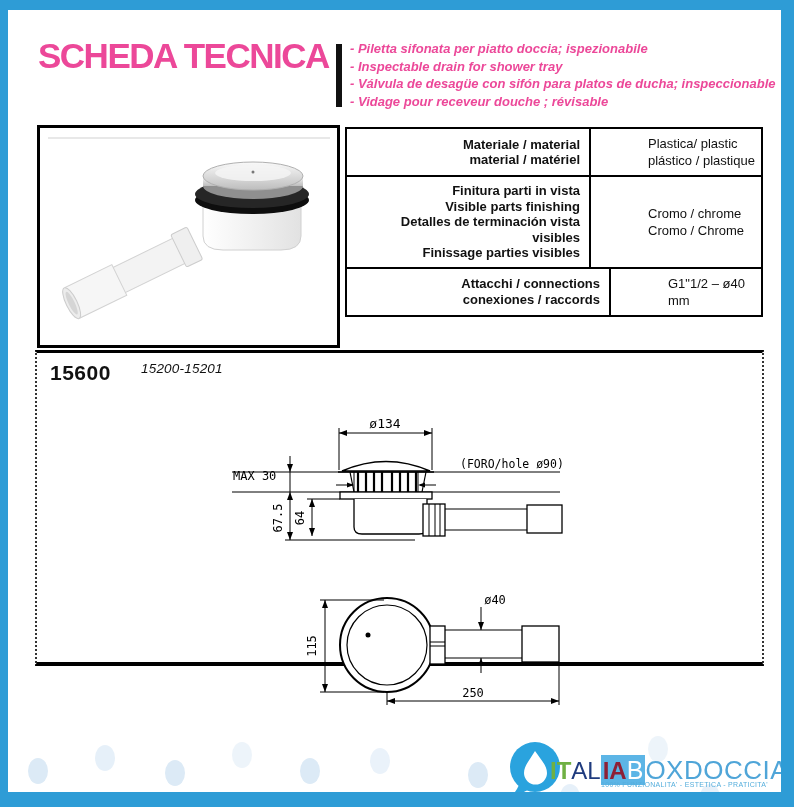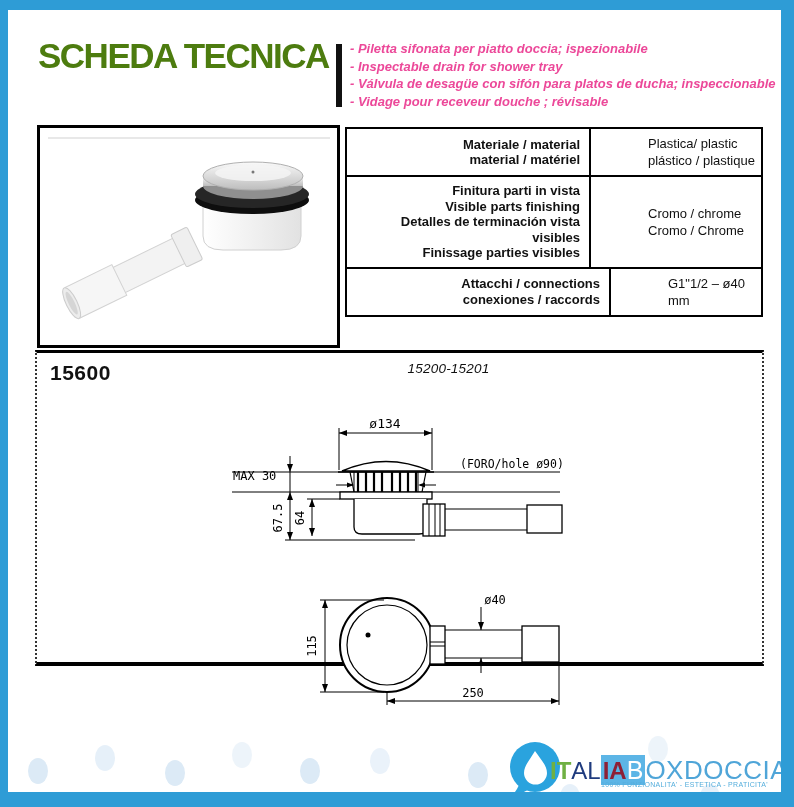--- a/index.html
+++ b/index.html
@@ -5,21 +5,21 @@
   html,body{margin:0;padding:0;background:#fff;}
   .page{position:relative;width:794px;height:807px;background:#fff;overflow:hidden;
         font-family:"Liberation Sans",sans-serif;color:#111;}
   
   .frame{position:absolute;inset:0;border-top:10px solid #2E9CD6;border-left:8px solid #2E9CD6;
          border-right:13px solid #2E9CD6;box-sizing:border-box;pointer-events:none;z-index:60;}
   .bottom-bar{position:absolute;left:0;right:0;bottom:0;height:15px;background:#2E9CD6;z-index:40;}
 
   
   .title{position:absolute;left:38px;top:36px;font-size:35px;font-weight:bold;
-         letter-spacing:-1.5px;color:#4d7c0f;white-space:nowrap;}
+         letter-spacing:-1.5px;color:#ec4899;white-space:nowrap;}
   .hdr-divider{position:absolute;left:336px;top:44px;width:6px;height:63px;background:#111;}
   .bullets{position:absolute;left:350px;top:40px;font-size:13px;line-height:17.5px;
            font-style:italic;font-weight:600;color:#ec4899;white-space:nowrap;}
 
   
   .photo-box{position:absolute;left:37px;top:125px;width:297px;height:217px;
              border:3px solid #000;background:#fff;}
 
   
   .spec-table{position:absolute;left:345px;top:127px;width:414px;border:2px solid #000;background:#fff;}
@@ -28,21 +28,21 @@
   .spec-label{border-right:2px solid #000;text-align:right;font-weight:bold;font-size:13px;
               line-height:15.5px;padding:6px 9px 6px 4px;display:flex;flex-direction:column;justify-content:center;}
   .spec-value{font-size:13px;line-height:17px;padding:6px 4px 6px 9px;display:flex;flex-direction:column;justify-content:center;}
   .row-h1{min-height:34px;}
   .row-h2{min-height:72px;}
   .row-h3{min-height:34px;}
 
   
   .detail-section{position:absolute;left:35px;top:350px;width:729px;height:316px;box-sizing:border-box;
                   border-top:3px solid #000;border-bottom:4px solid #000;
-                  border-left:2px dotted #333;border-right:2px dotted #333;background:#fff;text-align:center;}
+                  border-left:2px dotted #333;border-right:2px dotted #333;background:#fff;}
   .product-code{position:absolute;left:13px;top:8px;font-size:21px;font-weight:bold;letter-spacing:0.5px;}
   .product-desc{position:absolute;left:104px;top:7px;width:615px;font-size:13.5px;line-height:18px;
                 font-style:italic;font-weight:500;letter-spacing:0.2px;}
   .drawing{position:absolute;}
   .side-view{left:193px;top:55px;}
   .plan-view{left:253px;top:238px;}
   svg text{font-family:"DejaVu Sans Mono","Liberation Mono",monospace;fill:#000;}
 
   
   .dot{position:absolute;width:20px;height:26px;border-radius:50%;background:#DCEAF6;z-index:1;}

